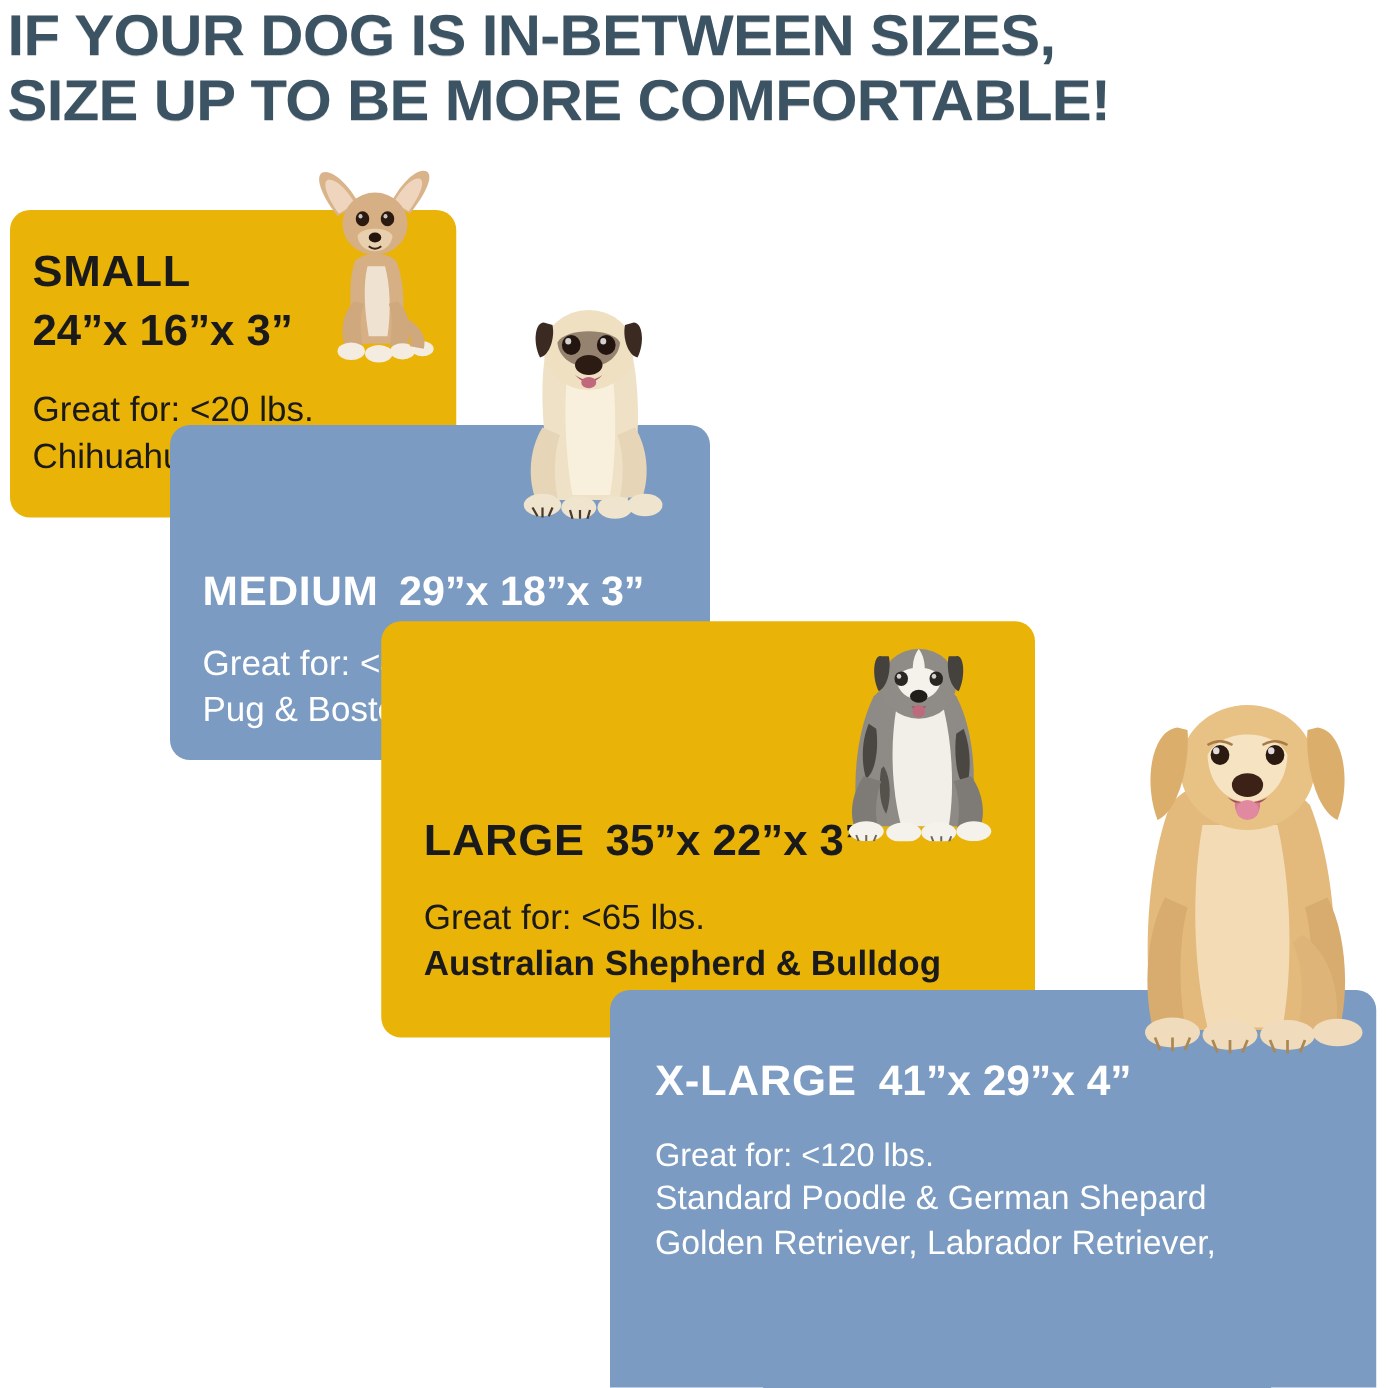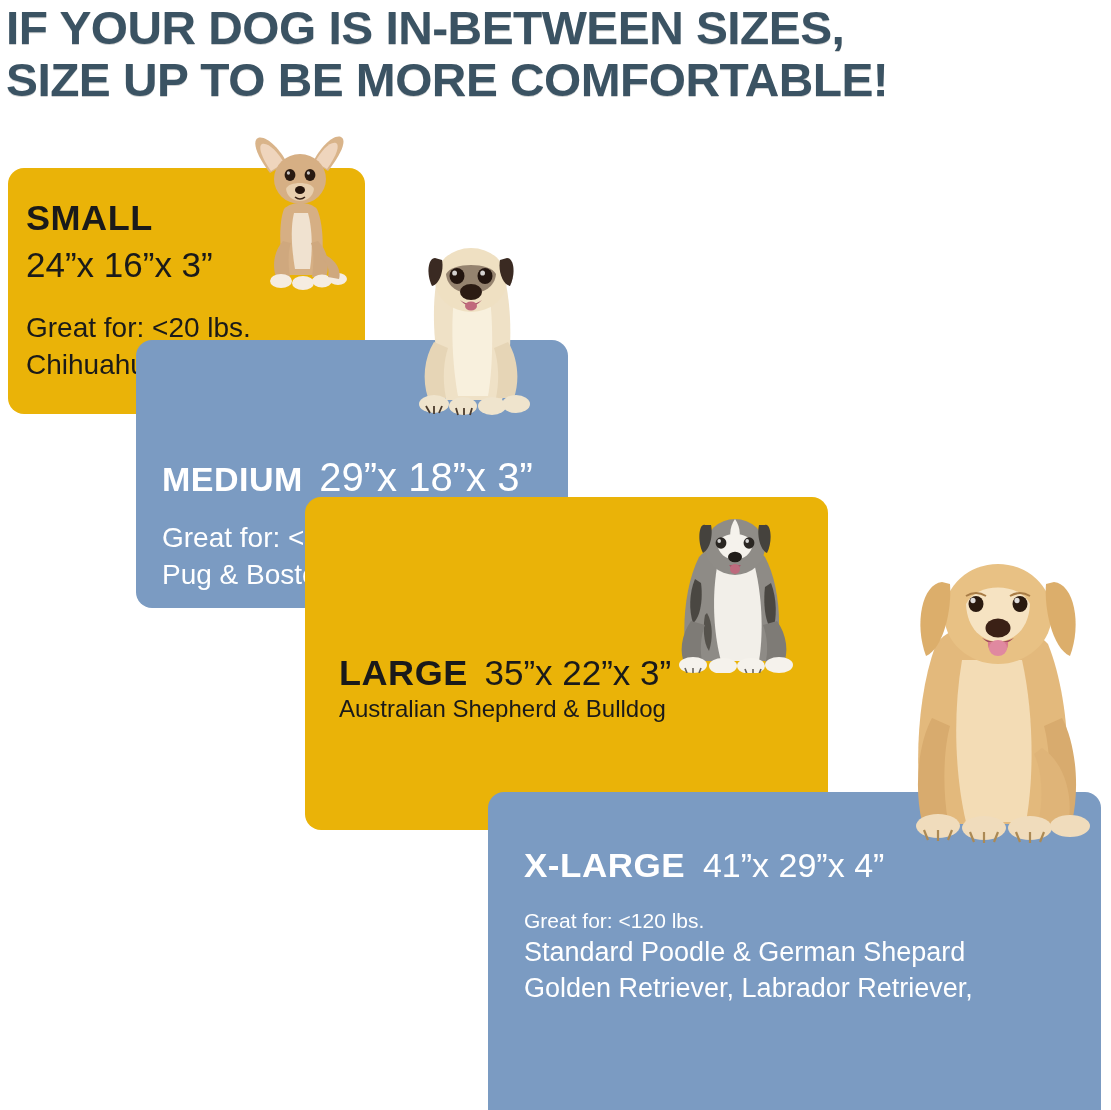--- a/index.html
+++ b/index.html
@@ -49,60 +49,60 @@
     white-space:nowrap;
     line-height:1.05;
   }
   .size-name{
     font-weight:bold;
     letter-spacing:0.5px;
     transform:scaleX(1.03);
     display:inline-block;
     transform-origin:left center;
   }
-  .dims{font-weight:400;}
+  .dims{font-weight:700;}
   .greatfor{line-height:1.25;}
   .greatfor b{font-weight:normal;}
   .breeds{line-height:1.25;}
 
   .gray .size-name,.gray .dims,.gray .greatfor,.gray .breeds{color:#1a1a1a;}
   .blue .size-name,.blue .dims,.blue .greatfor,.blue .breeds{color:#ffffff;}
 
   
   #card-small{left:8px;top:168px;width:357px;height:246px;}
   #card-small .card-body{padding:32px 0 0 18px;}
   #card-small .size-line{font-size:0;}
   #card-small .size-name{font-size:35px;}
   #card-small .dims{font-size:35px;display:block;margin-top:10px;}
   #card-small .greatfor{font-size:28px;margin-top:26px;}
   #card-small .breeds{font-size:28px;margin-top:2px;}
 
   
   #card-medium{left:136px;top:340px;width:432px;height:268px;}
   #card-medium .card-body{padding:116px 0 0 26px;}
   #card-medium .size-name{font-size:33px;}
-  #card-medium .dims{font-size:40px;margin-left:16px;}
+  #card-medium .dims{font-size:33px;margin-left:16px;}
   #card-medium .greatfor{font-size:28px;margin-top:22px;}
   #card-medium .breeds{font-size:28px;margin-top:2px;}
 
   
   #card-large{left:305px;top:497px;width:523px;height:333px;}
   #card-large .card-body{padding:158px 0 0 34px;}
   #card-large .size-name{font-size:35px;}
   #card-large .dims{font-size:35px;margin-left:16px;}
   #card-large .greatfor{font-size:28px;margin-top:24px;}
-  #card-large .breeds{font-size:24px;margin-top:2px;}
+  #card-large .breeds{font-size:28px;margin-top:2px;font-weight:bold;}
 
   
   #card-xlarge{left:488px;top:792px;width:613px;height:336px;
     border-bottom-left-radius:0;border-bottom-right-radius:0;}
   #card-xlarge .card-body{padding:56px 0 0 36px;}
   #card-xlarge .size-name{font-size:34px;}
   #card-xlarge .dims{font-size:34px;margin-left:18px;}
-  #card-xlarge .greatfor{font-size:21px;margin-top:24px;}
+  #card-xlarge .greatfor{font-size:26px;margin-top:24px;}
   #card-xlarge .breeds{font-size:27px;margin-top:2px;}
 
   
   .dog{position:absolute;}
   #dog-chihuahua{left:250px;top:133px;width:102px;height:162px;}
   #dog-pug{left:406px;top:238px;width:130px;height:180px;}
   #dog-aussie{left:655px;top:513px;width:160px;height:160px;}
   #dog-golden{left:892px;top:548px;width:212px;height:295px;}
 </style>
 </head>
@@ -141,20 +141,24 @@
       </div>
       <div class="breeds">Pug &amp; Boston Terrier</div>
     </div>
   </div>
 
   <div class="card gray" id="card-large">
     <div class="card-body">
       <div class="size-line">
         <span class="size-name">LARGE</span>
         <span class="dims">35”x 22”x 3”</span>
+      </div>
+      <div class="greatfor">
+        <b>Great for:</b>
+        <span>&lt;65 lbs.</span>
       </div>
       <div class="breeds">Australian Shepherd &amp; Bulldog</div>
     </div>
   </div>
 
   <div class="card blue" id="card-xlarge">
     <div class="card-body">
       <div class="size-line">
         <span class="size-name">X-LARGE</span>
         <span class="dims">41”x 29”x 4”</span>

